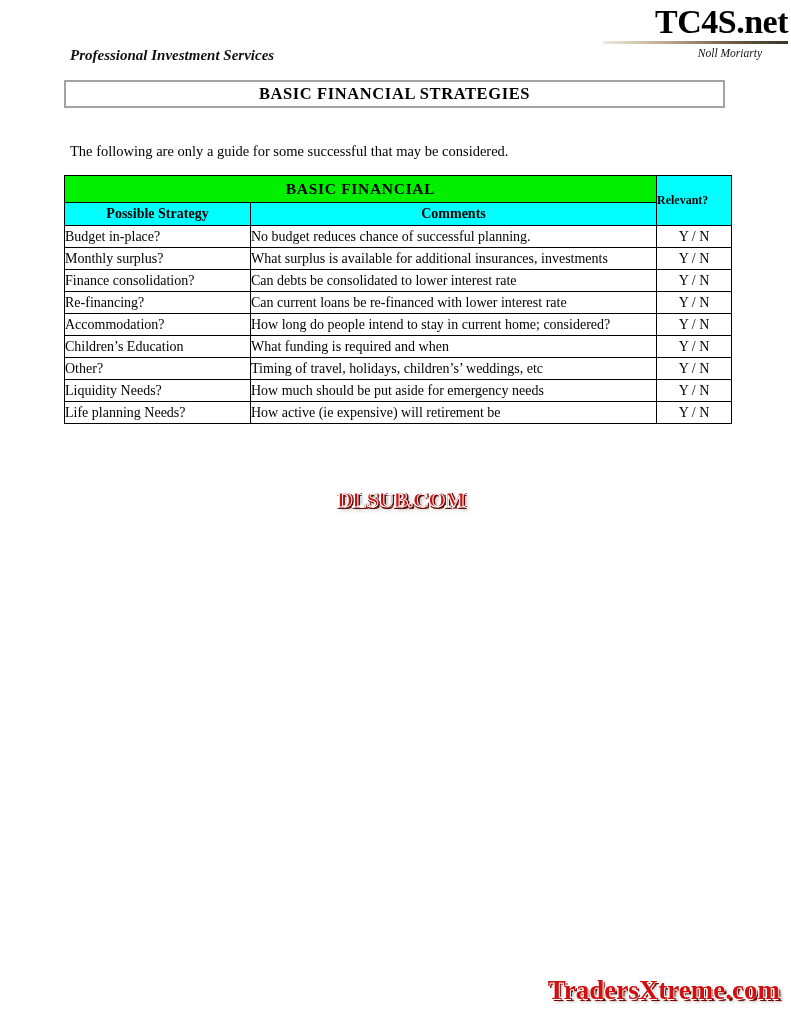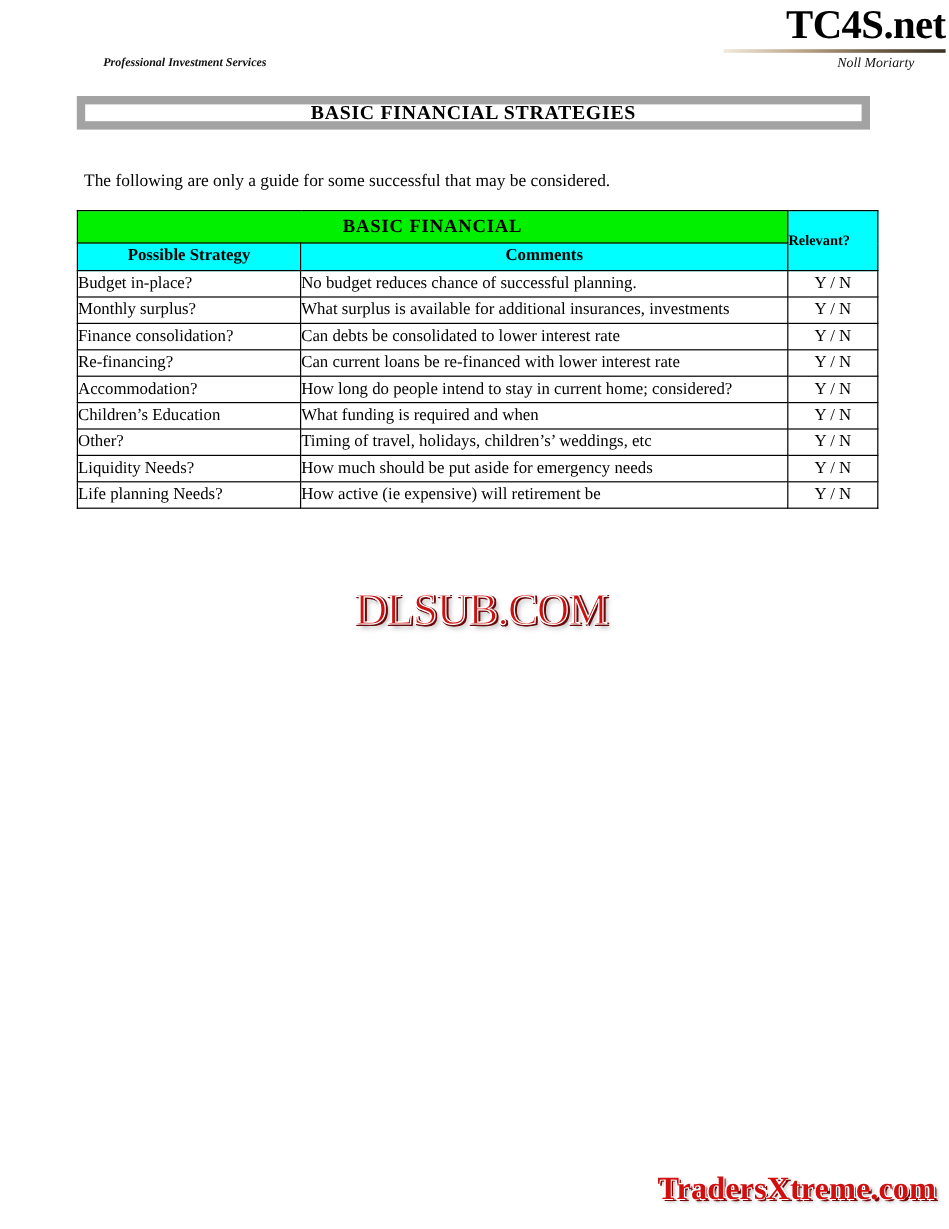--- a/index.html
+++ b/index.html
@@ -56,33 +56,32 @@
     color: #111111;
   }
 
   .prof-services {
     position: absolute;
     top: 47px;
     left: 70px;
     font-family: "Liberation Serif", serif;
     font-style: italic;
     font-weight: bold;
-    font-size: 10px;
+    font-size: 15px;
     color: #111111;
-    margin-left: 16px;
   }
 
   
   .title-box {
     position: absolute;
     top: 80px;
     left: 64px;
     width: 661px;
     height: 28px;
-    border: 7px solid #a3a3a3;
+    border: 2px solid #a3a3a3;
     box-sizing: border-box;
     display: flex;
     align-items: center;
     justify-content: center;
   }
   .title-box .title-text {
     font-family: "Liberation Serif", serif;
     font-weight: bold;
     font-size: 16.5px;
     letter-spacing: 0.6px;
@@ -167,22 +166,22 @@
     white-space: nowrap;
   }
 
   
   .dlsub {
     position: absolute;
     top: 487px;
     left: 50%;
     transform: translateX(-50%);
     font-family: "Liberation Serif", serif;
-    font-weight: normal;
-    font-size: 37px;
+    font-weight: bold;
+    font-size: 22px;
     letter-spacing: -0.5px;
     color: #cc1111;
     -webkit-text-stroke: 1px #ffffff;
     text-shadow:
        2px 0 0 #6b0a0a,
       -1px 0 0 #ffffff,
        0 2px 0 #6b0a0a,
        0 -1px 0 #ffffff,
        2px 2px 0 #6b0a0a,
        3px 3px 4px rgba(0,0,0,0.35);

